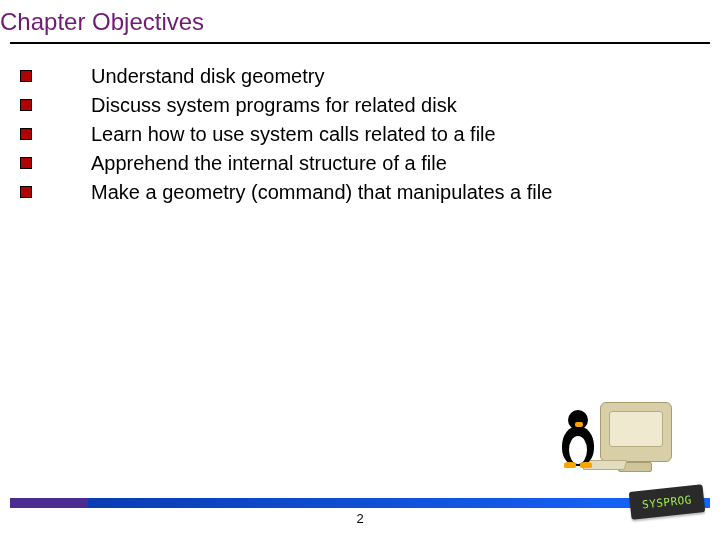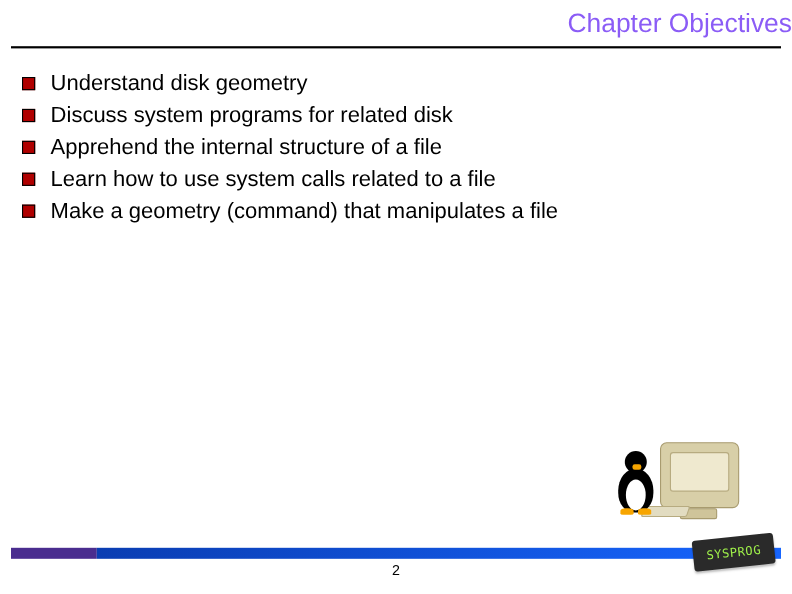--- a/index.html
+++ b/index.html
@@ -10,22 +10,22 @@
     font-family: Arial, Helvetica, sans-serif;
     position: relative;
     overflow: hidden;
   }
   .slide {
     width: 100%;
     height: 100%;
     position: relative;
   }
   .title {
-    text-align: right;
-    color: #8b5cf6;
+    text-align: left;
+    color: #701a75;
     font-size: 24px;
     font-weight: 400;
     padding-top: 8px;
     padding-bottom: 6px;
   }
   .title-rule {
     border: none;
     border-top: 2px solid #000;
     margin: 0 10px;
   }
@@ -35,20 +35,21 @@
   .bullet-list {
     list-style: none;
   }
   .bullet-list li {
     display: flex;
     align-items: flex-start;
     margin-bottom: 4px;
     font-size: 20px;
     color: #000;
     line-height: 1.25;
+    gap: 45px;
   }
   .bullet {
     width: 12px;
     height: 12px;
     background: #b00000;
     border: 1px solid #000;
     margin-right: 14px;
     margin-top: 6px;
     flex-shrink: 0;
   }
@@ -206,25 +207,25 @@
       <li>
         <span class="bullet"></span>
         <span>Understand disk geometry</span>
       </li>
       <li>
         <span class="bullet"></span>
         <span>Discuss system programs for related disk</span>
       </li>
       <li>
         <span class="bullet"></span>
+        <span>Learn how to use system calls related to a file</span>
+      </li>
+      <li>
+        <span class="bullet"></span>
         <span>Apprehend the internal structure of a file</span>
-      </li>
-      <li>
-        <span class="bullet"></span>
-        <span>Learn how to use system calls related to a file</span>
       </li>
       <li>
         <span class="bullet"></span>
         <span>Make a geometry (command) that manipulates a file</span>
       </li>
     </ul>
   </div>
 
   <div class="illustration">
     <div class="monitor"></div>

